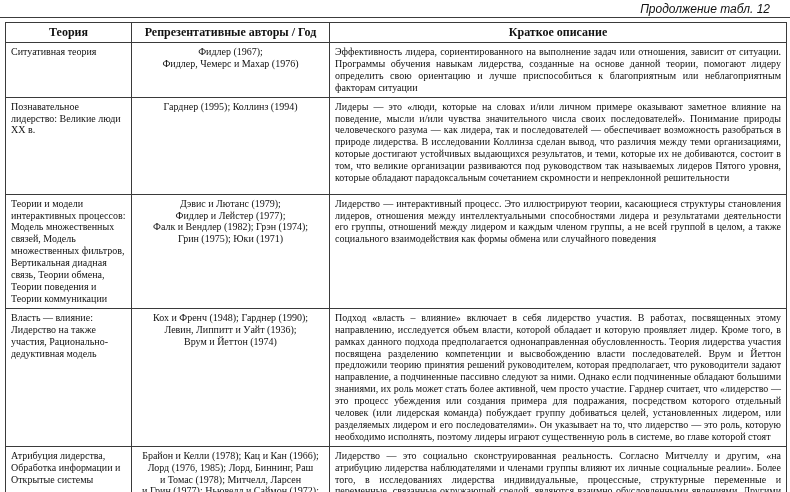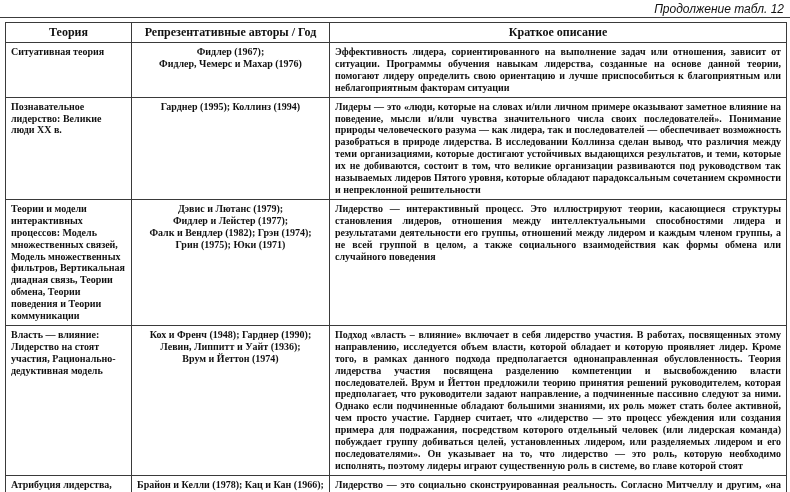--- a/index.html
+++ b/index.html
@@ -13,21 +13,21 @@
   .page {
     width: 790px;
     box-sizing: border-box;
   }
   .caption {
     text-align: right;
     font-family: "Liberation Sans", sans-serif;
     font-style: italic;
     font-size: 12px;
     line-height: 14px;
-    padding: 2px 6px 1px 0;
+    padding: 2px 20px 1px 0;
     color: #111111;
   }
   .header-rule {
     border: none;
     border-top: 1.5px solid #3c3c3c;
     margin: 0 0 4px 0;
     width: 790px;
   }
   table.main {
     border-collapse: collapse;
@@ -38,21 +38,20 @@
     border-bottom: 3px solid #222222;
   }
   col.c-theory   { width: 126px; }
   col.c-authors  { width: 198px; }
   col.c-desc     { width: 457px; }
   th, td {
     border: 1px solid #3a3a3a;
     font-size: 10px;
     vertical-align: top;
     box-sizing: border-box;
-    font-weight: bold;
   }
   th {
     font-weight: bold;
     text-align: center;
     vertical-align: middle;
     padding: 2px 4px;
     height: 16px;
     font-size: 12px;
   }
   td { padding: 3px 5px; line-height: 11.9px; }
@@ -101,21 +100,21 @@
       </tr>
       <tr class="row-2">
         <td class="theory-cell">Теории и модели интерактивных процессов: Модель множественных связей, Модель множественных фильтров, Вертикальная диадная связь, Теории обмена, Теории поведения и Теории коммуникации</td>
         <td class="authors-cell">Дэвис и Лютанс (1979);
 Фидлер и Лейстер (1977);
 Фалк и Вендлер (1982); Грэн (1974);
 Грин (1975); Юки (1971)</td>
         <td class="desc-cell">Лидерство — интерактивный процесс. Это иллюстрируют теории, касающиеся структуры становления лидеров, отношения между интеллектуальными способностями лидера и результатами деятельности его группы, отношений между лидером и каждым членом группы, а не всей группой в целом, а также социального взаимодействия как формы обмена или случайного поведения</td>
       </tr>
       <tr class="row-3">
-        <td class="theory-cell">Власть — влияние: Лидерство на стоят участия, Рационально-дедуктивная модель</td>
+        <td class="theory-cell">Власть — влияние: Лидерство на также участия, Рационально-дедуктивная модель</td>
         <td class="authors-cell">Кох и Френч (1948); Гарднер (1990);
 Левин, Липпитт и Уайт (1936);
 Врум и Йеттон (1974)</td>
         <td class="desc-cell">Подход «власть – влияние» включает в себя лидерство участия. В работах, посвященных этому направлению, исследуется объем власти, которой обладает и которую проявляет лидер. Кроме того, в рамках данного подхода предполагается однонаправленная обусловленность. Теория лидерства участия посвящена разделению компетенции и высвобождению власти последователей. Врум и Йеттон предложили теорию принятия решений руководителем, которая предполагает, что руководители задают направление, а подчиненные пассивно следуют за ними. Однако если подчиненные обладают большими знаниями, их роль может стать более активной, чем просто участие. Гарднер считает, что «лидерство — это процесс убеждения или создания примера для подражания, посредством которого отдельный человек (или лидерская команда) побуждает группу добиваться целей, установленных лидером, или разделяемых лидером и его последователями». Он указывает на то, что лидерство — это роль, которую необходимо исполнять, поэтому лидеры играют существенную роль в системе, во главе которой стоят</td>
       </tr>
       <tr class="row-4">
         <td class="theory-cell">Атрибуция лидерства, Обработка информации и Открытые системы</td>
         <td class="authors-cell">Брайон и Келли (1978); Кац и Кан (1966);
 Лорд (1976, 1985); Лорд, Биннинг, Раш
 и Томас (1978); Митчелл, Ларсен

